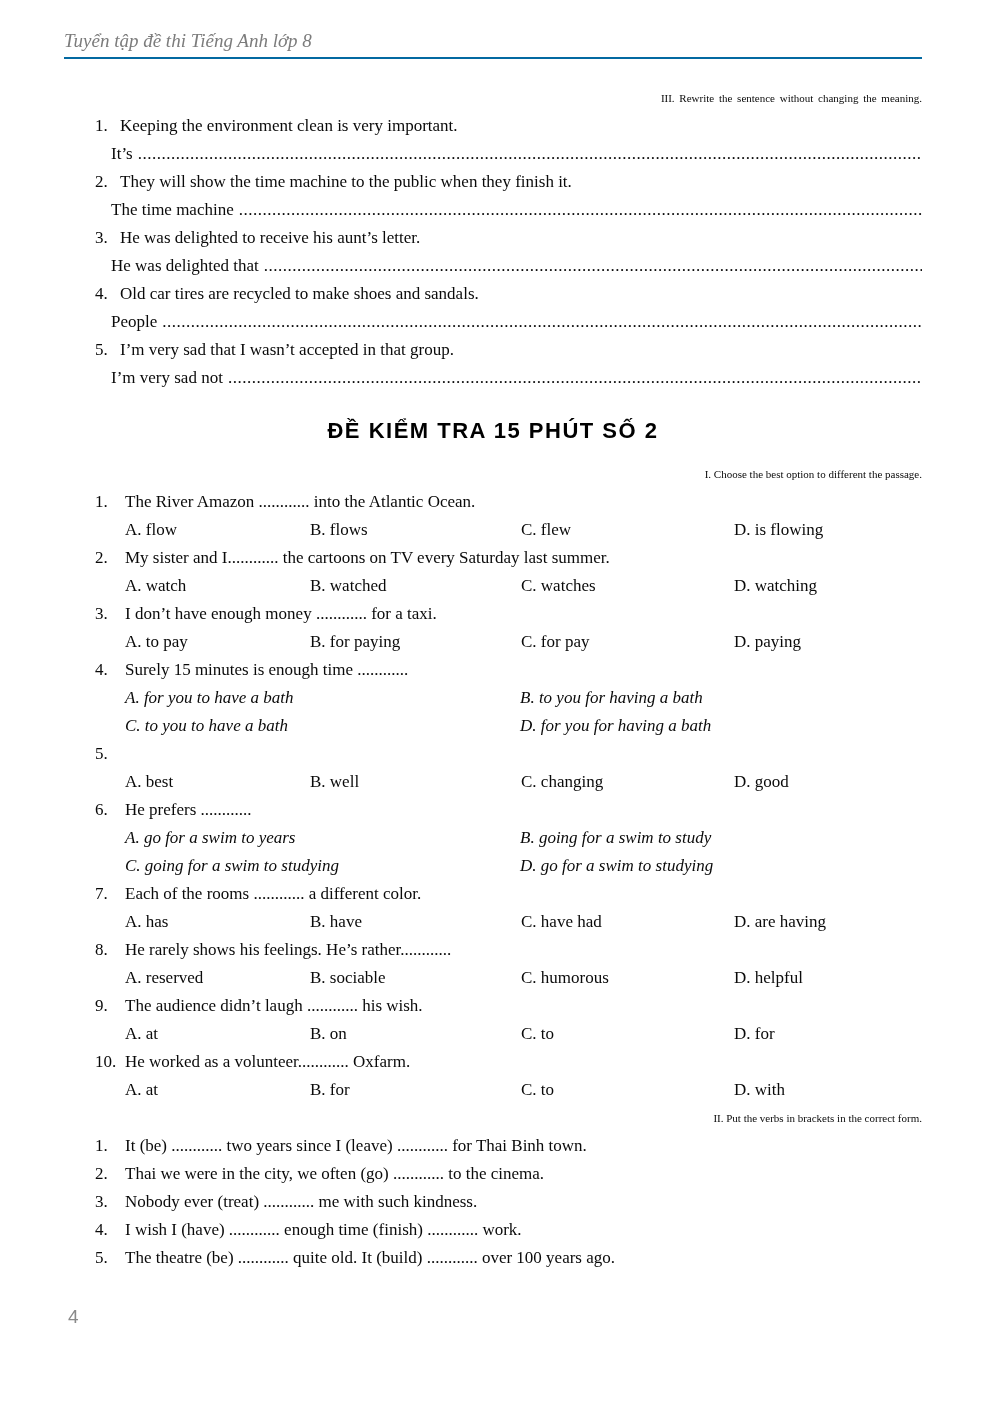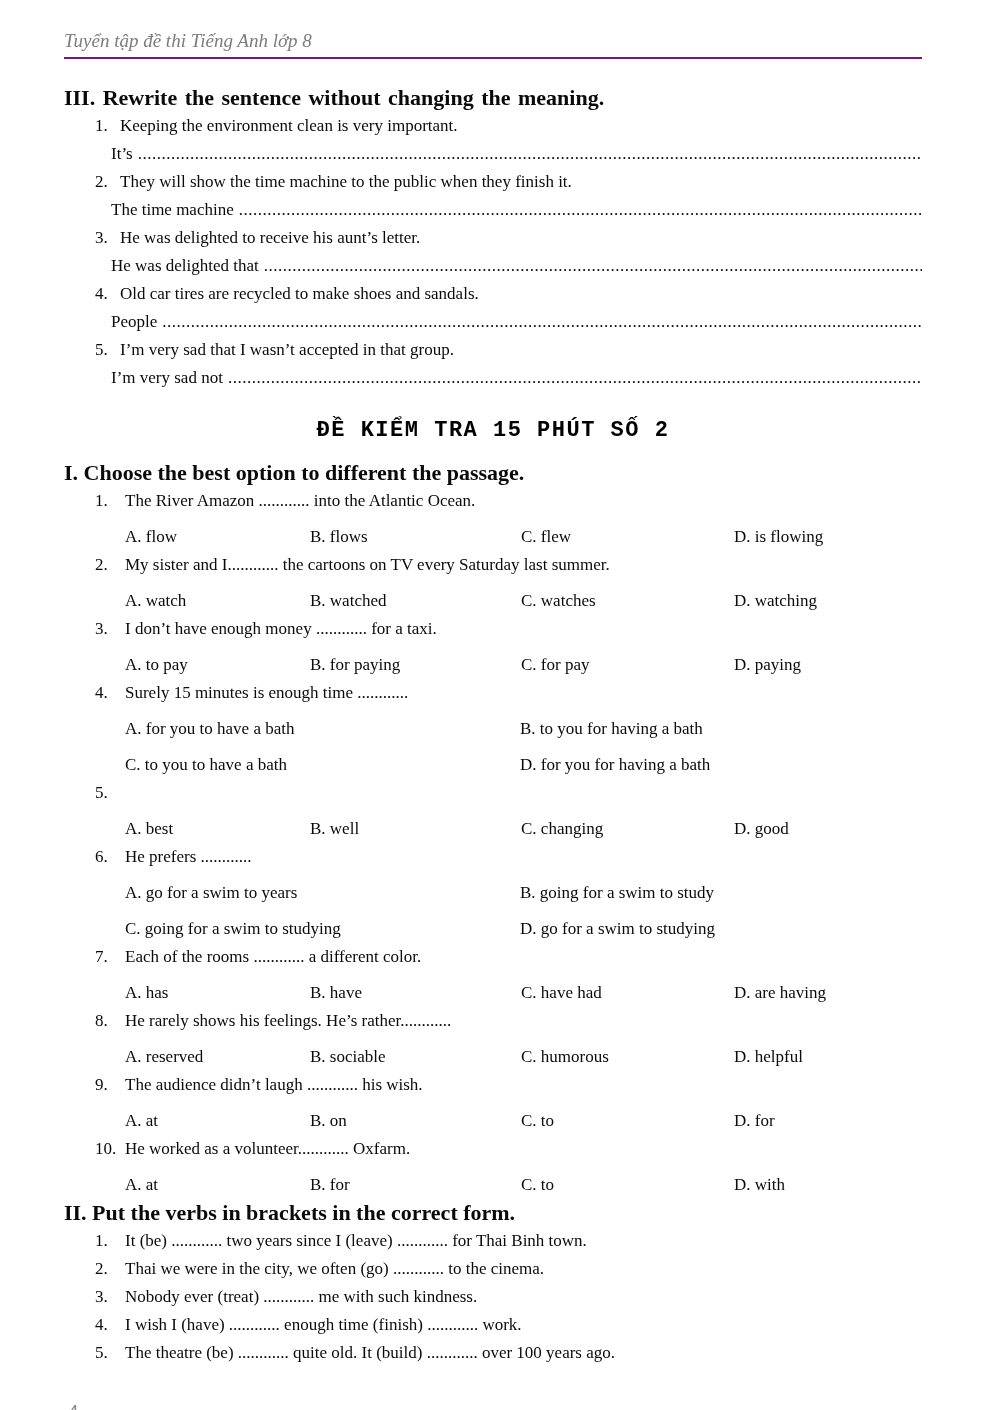--- a/index.html
+++ b/index.html
@@ -9,25 +9,25 @@
     color: #0a0a0a;
     overflow: hidden;
   }
   .doc { padding: 30px 64px 0 64px; }
 
   .hdr {
     font-style: italic;
     color: #7c7c7c;
     font-size: 19px;
     padding-bottom: 5px;
-    border-bottom: 2px solid #701a75;
+    border-bottom: 2px solid #0369a1;
   }
 
   .line { font-size: 17px; line-height: 28px; }
-  .bold-head { font-weight: bold; font-size: 22px; line-height: 28px; }
+  .bold-head { font-weight: normal; font-size: 11px; line-height: 28px; text-align: right; }
   .s3-head { margin-top: 25px; word-spacing: 2px; }
 
   .item-line { display: flex; padding-left: 31px; }
   .item-line .num { width: 25px; flex-shrink: 0; }
 
   .q-line { display: flex; padding-left: 31px; }
   .q-line .num { width: 30px; flex-shrink: 0; }
 
   .leader-line { display: flex; padding-left: 47px; }
   .leader-line .stem { flex-shrink: 0; white-space: pre; }
@@ -41,26 +41,27 @@
 
   .opts4 {
     display: grid;
     grid-template-columns: 185px 211px 213px auto;
     padding-left: 61px;
   }
   .opts2 {
     display: grid;
     grid-template-columns: 395px auto;
     padding-left: 61px;
-  }
-  .opt { white-space: nowrap; margin-top: 8px; }
+    font-style: italic;
+  }
+  .opt { white-space: nowrap; }
 
   .test-title {
     text-align: center;
-    font-family: Liberation Mono, monospace;
+    font-family: Liberation Sans, sans-serif;
     font-weight: bold;
     font-size: 22px;
     letter-spacing: 1.5px;
     margin: 26px 0 16px 0;
     color: #000;
   }
 
   .page-num {
     margin-top: 34px;
     padding-left: 4px;

